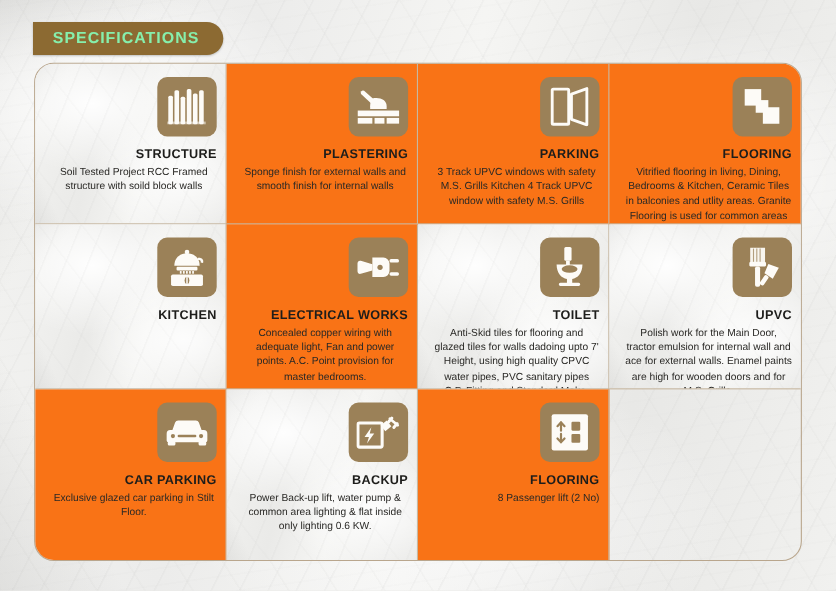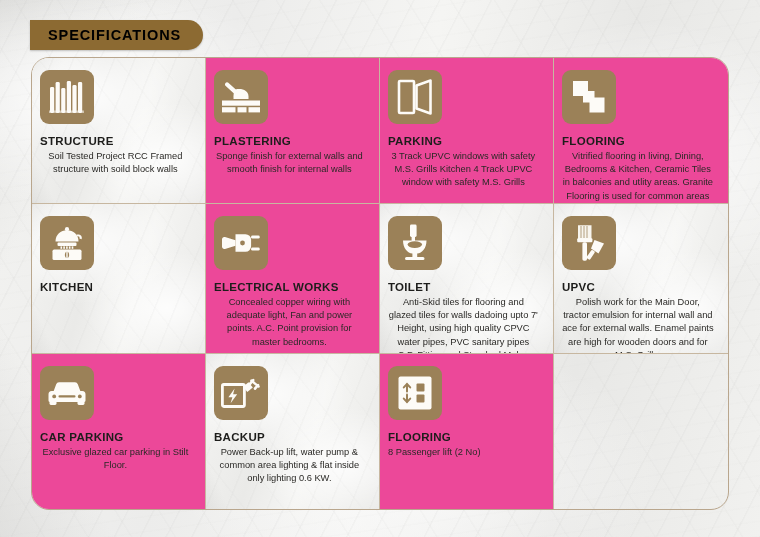--- a/index.html
+++ b/index.html
@@ -34,47 +34,47 @@
   
   .badge{
     position:absolute; left:30px; top:20px;
     height:30px; padding:0 22px 0 18px;
     display:flex; align-items:center;
     background:#8c6a32;
     border-radius:0 16px 16px 0;
     box-shadow:0 1px 2px rgba(0,0,0,.22);
   }
   .badge-text{
-    color:#000000; font-size:14.5px; font-weight:bold;
+    color:#86efac; font-size:14.5px; font-weight:bold;
     letter-spacing:.9px;
   }
 
   
   .spec-grid{
     position:absolute; left:31px; top:57px;
     width:698px; height:453px;
     border:1px solid #b9a68d;
     border-radius:18px;
     overflow:hidden;
     display:grid;
     grid-template-columns:repeat(4,1fr);
     grid-template-rows:146px 150px 157px;
   }
   .cell{
     position:relative;
     padding:12px 8px 6px;
-    display:flex; flex-direction:column; align-items:flex-start;
+    display:flex; flex-direction:column; align-items:flex-end;
     border-right:1px solid #c7b7a0;
     border-bottom:1px solid #c7b7a0;
     overflow:hidden;
   }
   .cell:nth-child(4n){ border-right:none; }
   .cell:nth-child(n+9){ border-bottom:none; }
 
-  .cell.beige{ background:#ec4899; }
+  .cell.beige{ background:#f97316; }
   .cell.stone{
     background:
       radial-gradient(ellipse 140px 90px at 30% 25%, rgba(255,255,255,.95), rgba(255,255,255,0) 70%),
       radial-gradient(ellipse 120px 80px at 78% 70%, rgba(255,255,255,.85), rgba(255,255,255,0) 72%),
       linear-gradient(125deg, rgba(203,203,201,.35) 0%, rgba(255,255,255,0) 13%),
       linear-gradient(65deg, rgba(196,196,194,.30) 0%, rgba(255,255,255,0) 10%),
       linear-gradient(105deg,#f3f3f1 0%,#eaeae8 35%,#f5f5f3 60%,#e9e9e7 100%);
   }
   .cell.stone::after{
     content:""; position:absolute; inset:0; pointer-events:none; opacity:.4;

